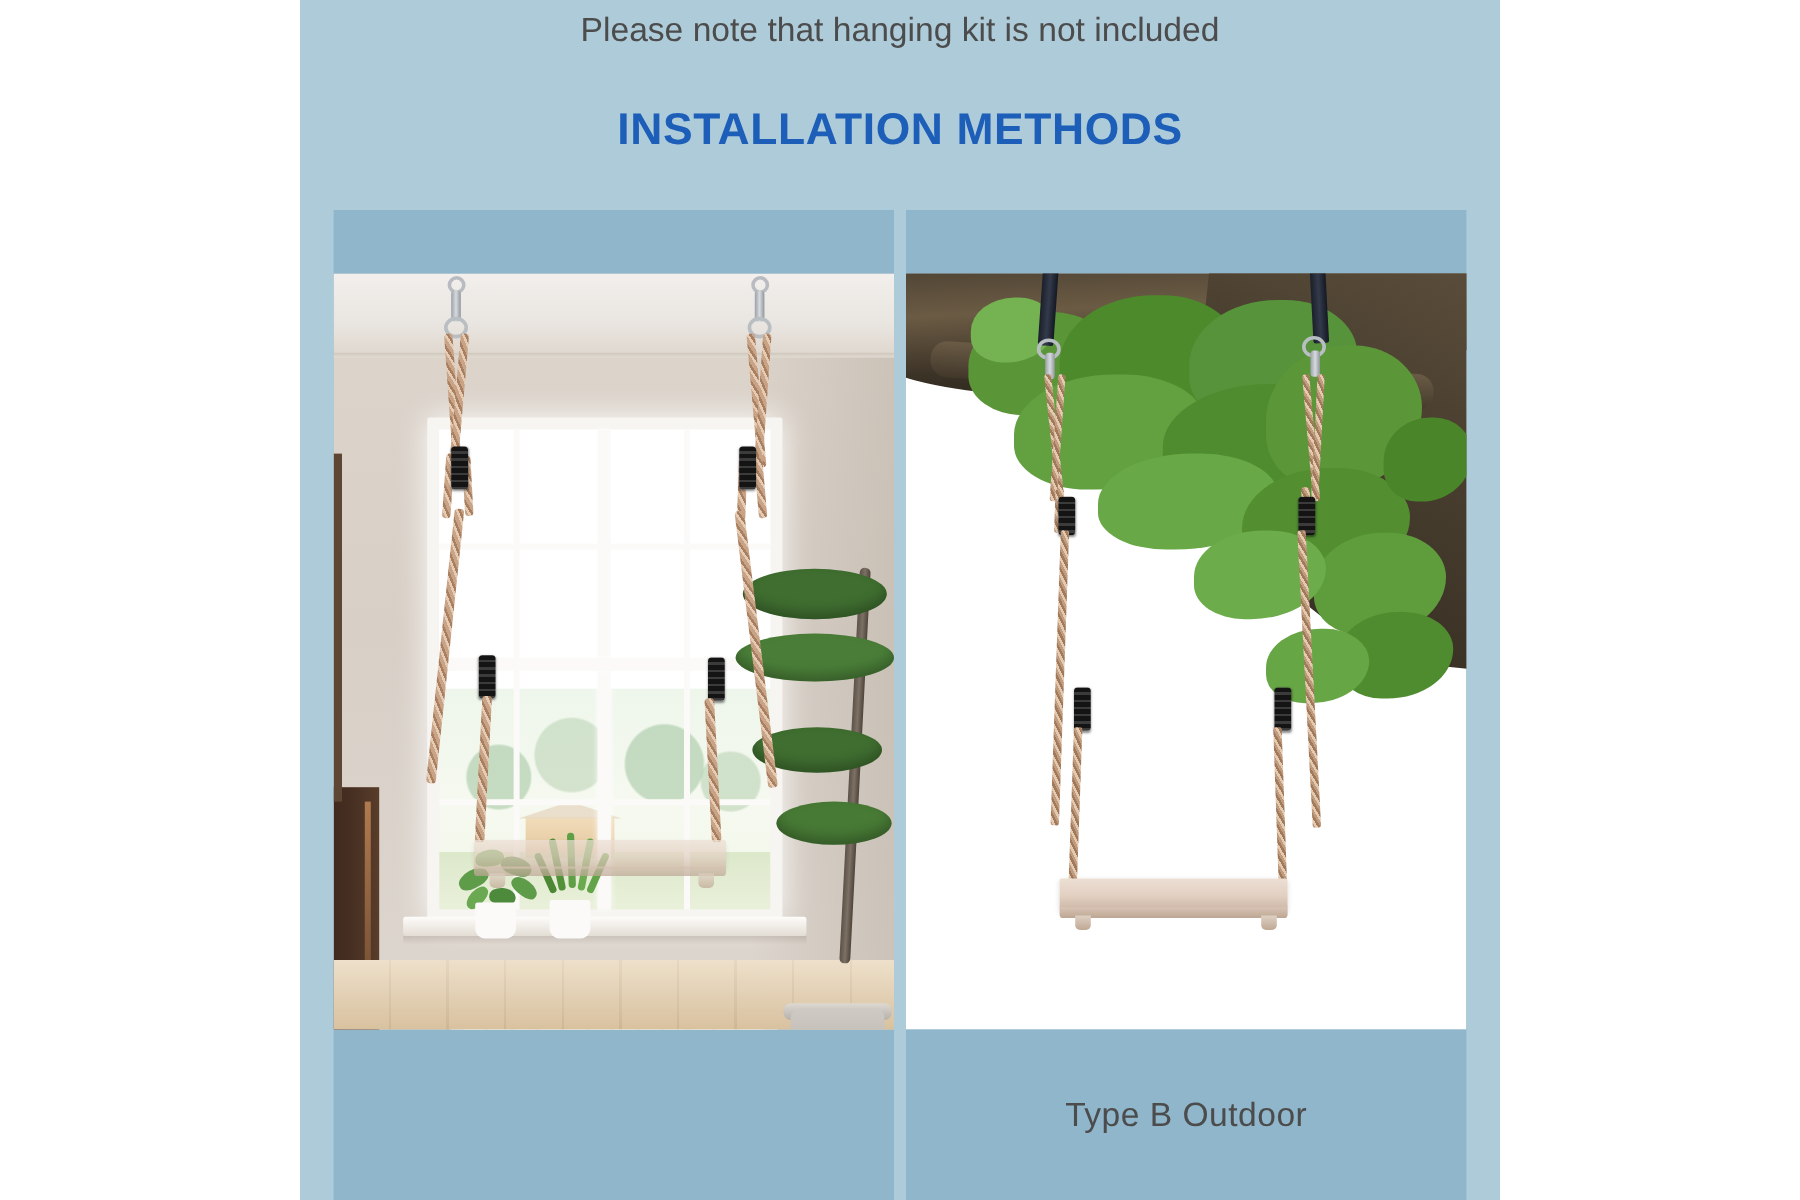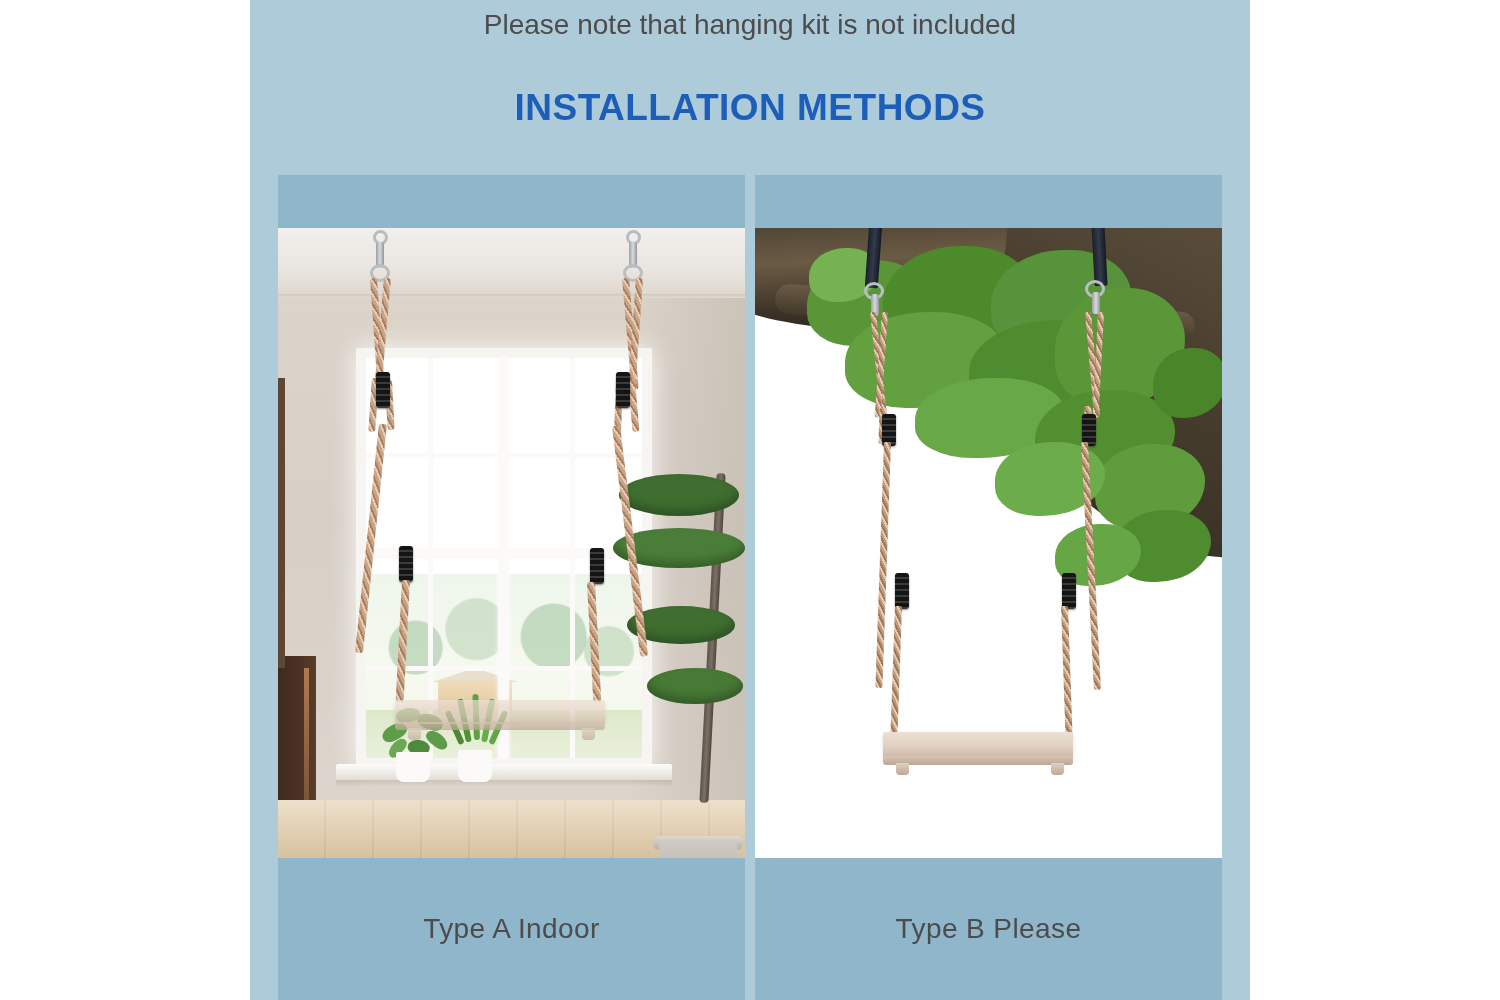--- a/index.html
+++ b/index.html
@@ -435,21 +435,20 @@
         <div class="rope" style="left:309px;top:354px;width:8px;height:120px;transform:rotate(-3deg);transform-origin:50% 0;"></div>
 
         <div class="seat seat-indoor" style="left:117px;top:472px;width:210px;height:24px;"></div>
         <div class="seat-edge seat-indoor" style="left:117px;top:494px;width:210px;height:8px;"></div>
         <div class="seat-knob seat-indoor" style="left:130px;top:500px;"></div>
         <div class="seat-knob seat-indoor" style="left:304px;top:500px;"></div>
 
       </div>
     </div>
 
-    <div class="panel-caption">Type A Indoor</div>
   </div>
 
   <div class="panel" id="panel-b">
 
     <div class="panel-photo">
       <div class="scene-outdoor">
 
         <div class="branch"></div>
         <div class="branch-2"></div>
         <div class="branch-3"></div>
@@ -494,16 +493,16 @@
         <div class="rope-thin" style="left:306px;top:378px;width:7px;height:130px;transform:rotate(-2deg);transform-origin:50% 0;"></div>
 
         <div class="seat" style="left:128px;top:504px;width:190px;height:26px;"></div>
         <div class="seat-edge" style="left:128px;top:528px;width:190px;height:9px;"></div>
         <div class="seat-knob" style="left:141px;top:535px;"></div>
         <div class="seat-knob" style="left:296px;top:535px;"></div>
 
       </div>
     </div>
 
-    <div class="panel-caption">Type B Please</div>
+    <div class="panel-caption">Type B Outdoor</div>
   </div>
 
 </div>
 
 </body></html>

